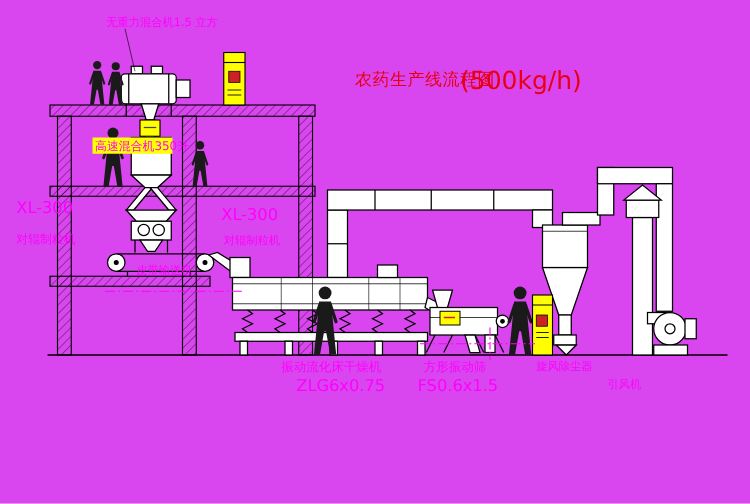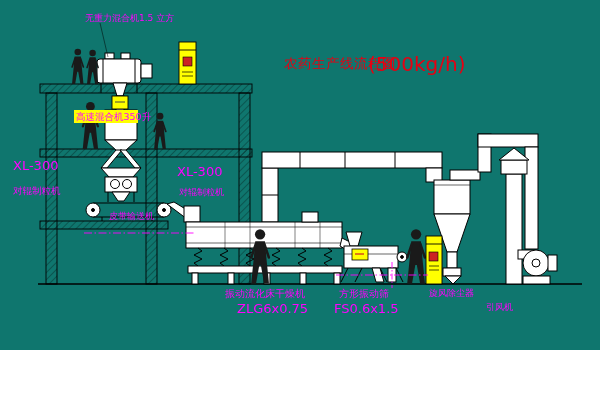--- a/index.html
+++ b/index.html
@@ -1,16 +1,16 @@
 <!DOCTYPE html>
 <html><head>
 <meta charset="utf-8">
 <style>
   html,body{margin:0;padding:0;background:#fff;}
-  .sheet{position:relative;width:600px;height:350px;background:#0f766e;overflow:hidden;
+  .sheet{position:relative;width:600px;height:403px;background:#d946ef;overflow:hidden;
          font-family:"DejaVu Sans","Liberation Sans",sans-serif;}
   svg{display:block;}
   svg text{font-family:"DejaVu Sans","Liberation Sans",sans-serif;}
 </style>
 </head>
 <body>
 
 <div class="sheet">
 <svg width="600" height="403" viewBox="0 0 600 403">
   <defs>

